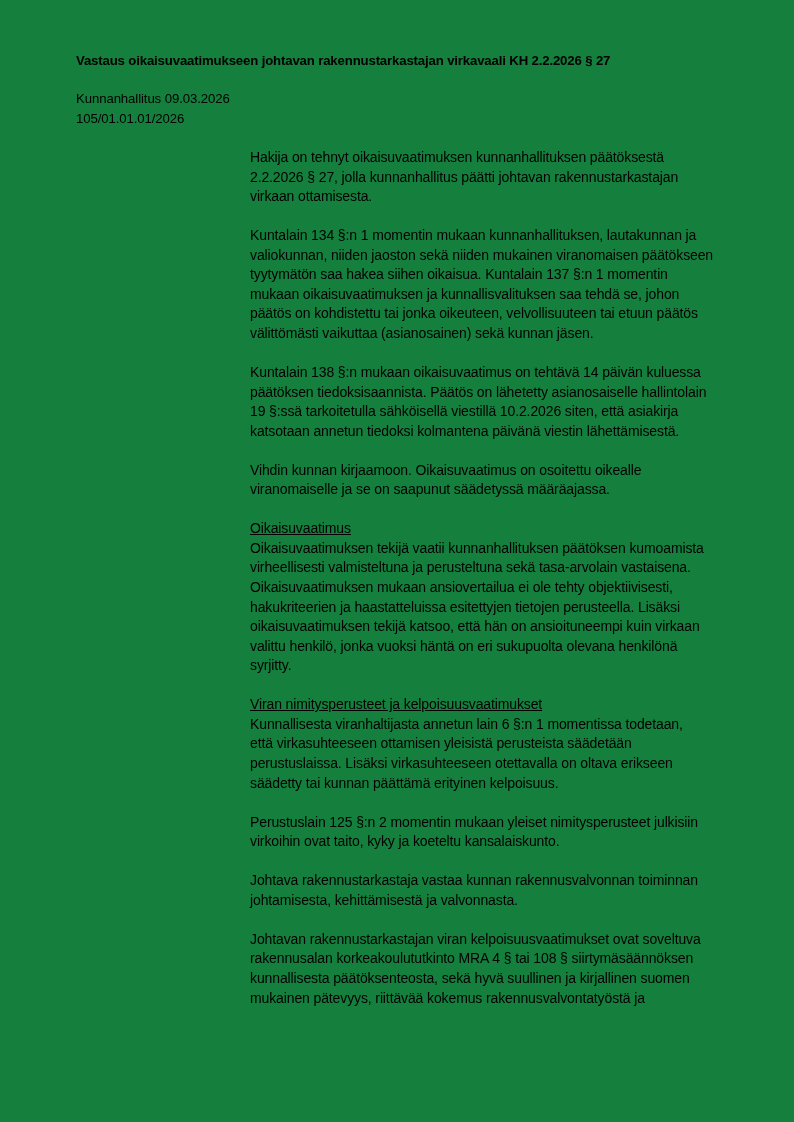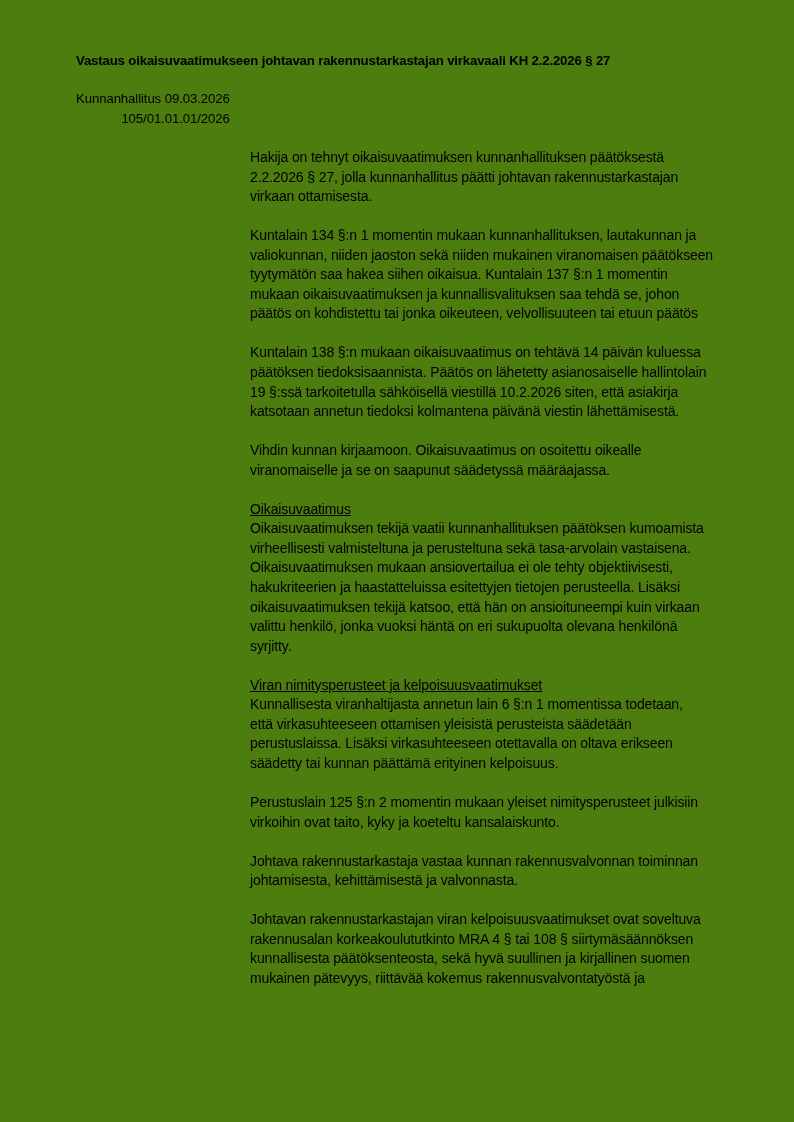--- a/index.html
+++ b/index.html
@@ -14,40 +14,39 @@
       overflow: hidden;
       color: #000000;
       font-family: "Liberation Sans", sans-serif;
     }
     .page {
       position: absolute;
       left: 0;
       top: 0;
       width: 794px;
       height: 1122px;
-      background: #4d7c0f;
+      background: #15803d;
     }
     .title {
       position: absolute;
       left: 76px;
       top: 51px;
       font-size: 13.2px;
       font-weight: bold;
       letter-spacing: -0.15px;
       white-space: nowrap;
       line-height: 19px;
     }
     .meta {
       position: absolute;
       left: 76px;
       top: 89px;
       font-size: 13.2px;
       line-height: 19.5px;
       letter-spacing: -0.1px;
-      text-align: right;
     }
     .meta div { white-space: nowrap; }
     .body {
       position: absolute;
       left: 250px;
       top: 148px;
       width: 500px;
       font-size: 14px;
       line-height: 19.55px;
       letter-spacing: -0.12px;
@@ -81,20 +80,21 @@
         <span class="line">Hakija on tehnyt oikaisuvaatimuksen kunnanhallituksen päätöksestä</span>
         <span class="line">2.2.2026 § 27, jolla kunnanhallitus päätti johtavan rakennustarkastajan</span>
         <span class="line">virkaan ottamisesta.</span>
       </div>
       <div class="para">
         <span class="line">Kuntalain 134 §:n 1 momentin mukaan kunnanhallituksen, lautakunnan ja</span>
         <span class="line">valiokunnan, niiden jaoston sekä niiden mukainen viranomaisen päätökseen</span>
         <span class="line">tyytymätön  saa hakea siihen oikaisua. Kuntalain 137 §:n 1 momentin</span>
         <span class="line">mukaan oikaisuvaatimuksen ja kunnallisvalituksen saa tehdä se, johon</span>
         <span class="line">päätös on kohdistettu tai jonka oikeuteen, velvollisuuteen tai etuun päätös</span>
+        <span class="line">välittömästi vaikuttaa (asianosainen) sekä kunnan jäsen.</span>
       </div>
       <div class="para">
         <span class="line">Kuntalain 138 §:n mukaan oikaisuvaatimus on tehtävä 14 päivän kuluessa</span>
         <span class="line">päätöksen tiedoksisaannista. Päätös on lähetetty asianosaiselle hallintolain</span>
         <span class="line">19 §:ssä tarkoitetulla sähköisellä viestillä 10.2.2026 siten, että asiakirja</span>
         <span class="line">katsotaan annetun tiedoksi kolmantena päivänä viestin lähettämisestä.</span>
       </div>
       <div class="para">
         <span class="line">Vihdin kunnan kirjaamoon. Oikaisuvaatimus on osoitettu oikealle</span>
         <span class="line">viranomaiselle ja se on saapunut säädetyssä määräajassa.</span>

